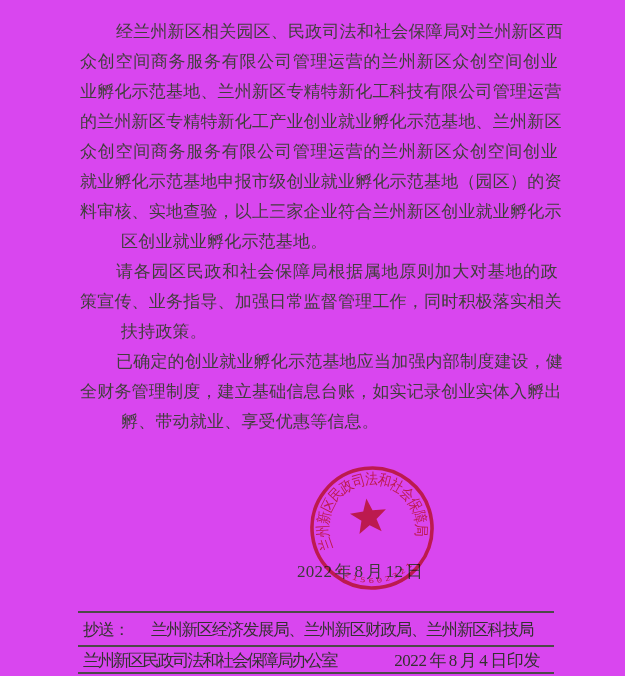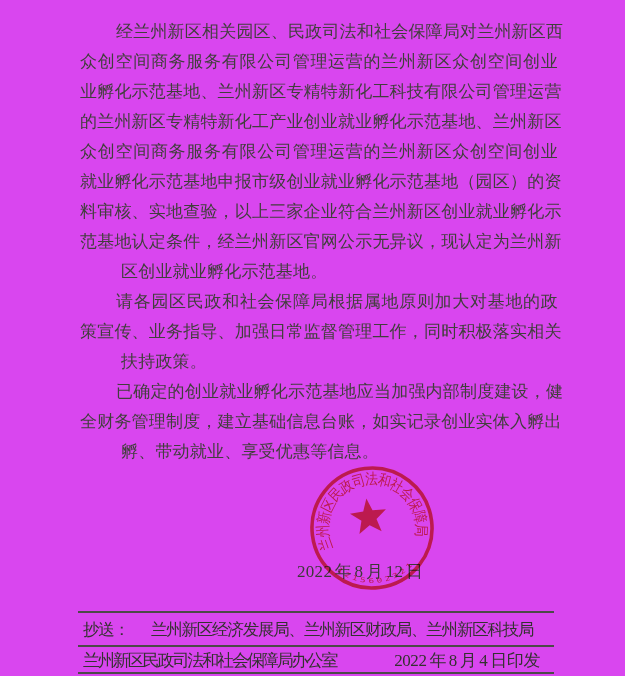--- a/index.html
+++ b/index.html
@@ -85,21 +85,20 @@
 <div class="page">
 
   <div class="doc-body">
       <div class="body-line first">经兰州新区相关园区、民政司法和社会保障局对兰州新区西</div>
       <div class="body-line">众创空间商务服务有限公司管理运营的兰州新区众创空间创业</div>
       <div class="body-line">业孵化示范基地、兰州新区专精特新化工科技有限公司管理运营</div>
       <div class="body-line">的兰州新区专精特新化工产业创业就业孵化示范基地、兰州新区</div>
       <div class="body-line">众创空间商务服务有限公司管理运营的兰州新区众创空间创业</div>
       <div class="body-line">就业孵化示范基地申报市级创业就业孵化示范基地（园区）的资</div>
       <div class="body-line">料审核、实地查验，以上三家企业符合兰州新区创业就业孵化示</div>
-      <div class="body-line">范基地认定条件，经兰州新区官网公示无异议，现认定为兰州新</div>
       <div class="body-line last">区创业就业孵化示范基地。</div>
       <div class="body-line first">请各园区民政和社会保障局根据属地原则加大对基地的政</div>
       <div class="body-line">策宣传、业务指导、加强日常监督管理工作，同时积极落实相关</div>
       <div class="body-line last">扶持政策。</div>
       <div class="body-line first">已确定的创业就业孵化示范基地应当加强内部制度建设，健</div>
       <div class="body-line">全财务管理制度，建立基础信息台账，如实记录创业实体入孵出</div>
       <div class="body-line last">孵、带动就业、享受优惠等信息。</div>
     </div>
 
   <div class="sig-date">2022 年 8 月 12 日</div>

